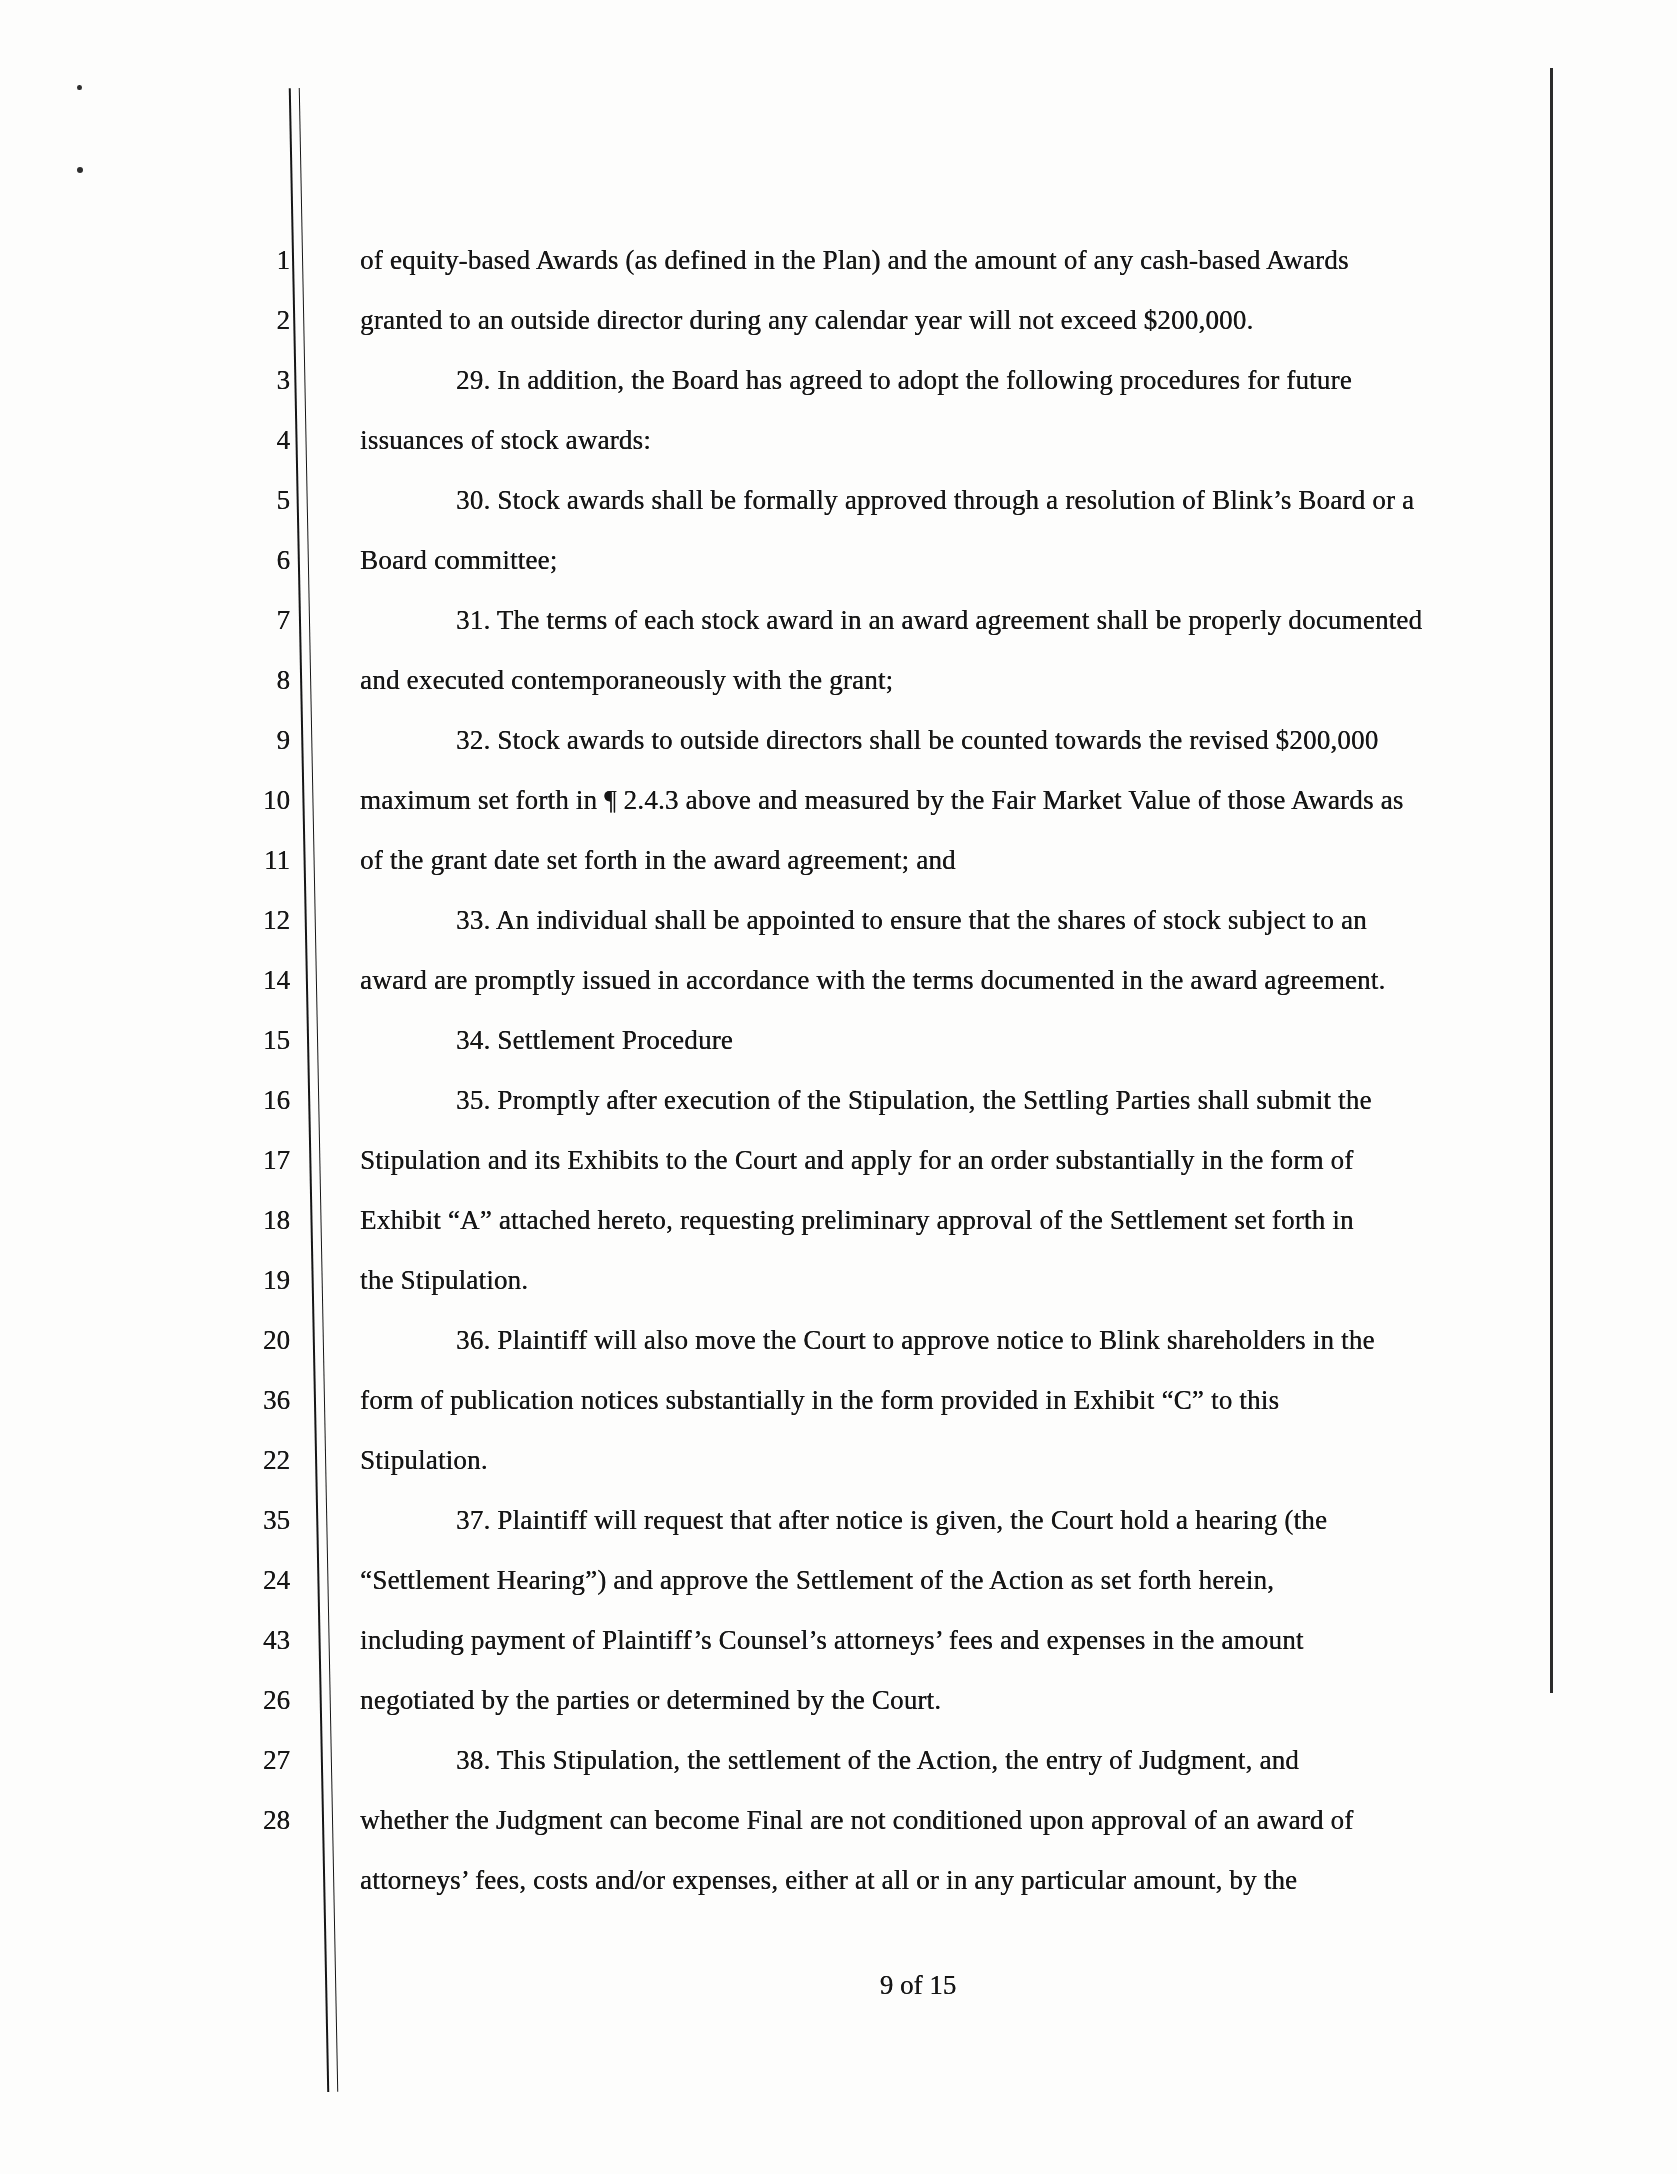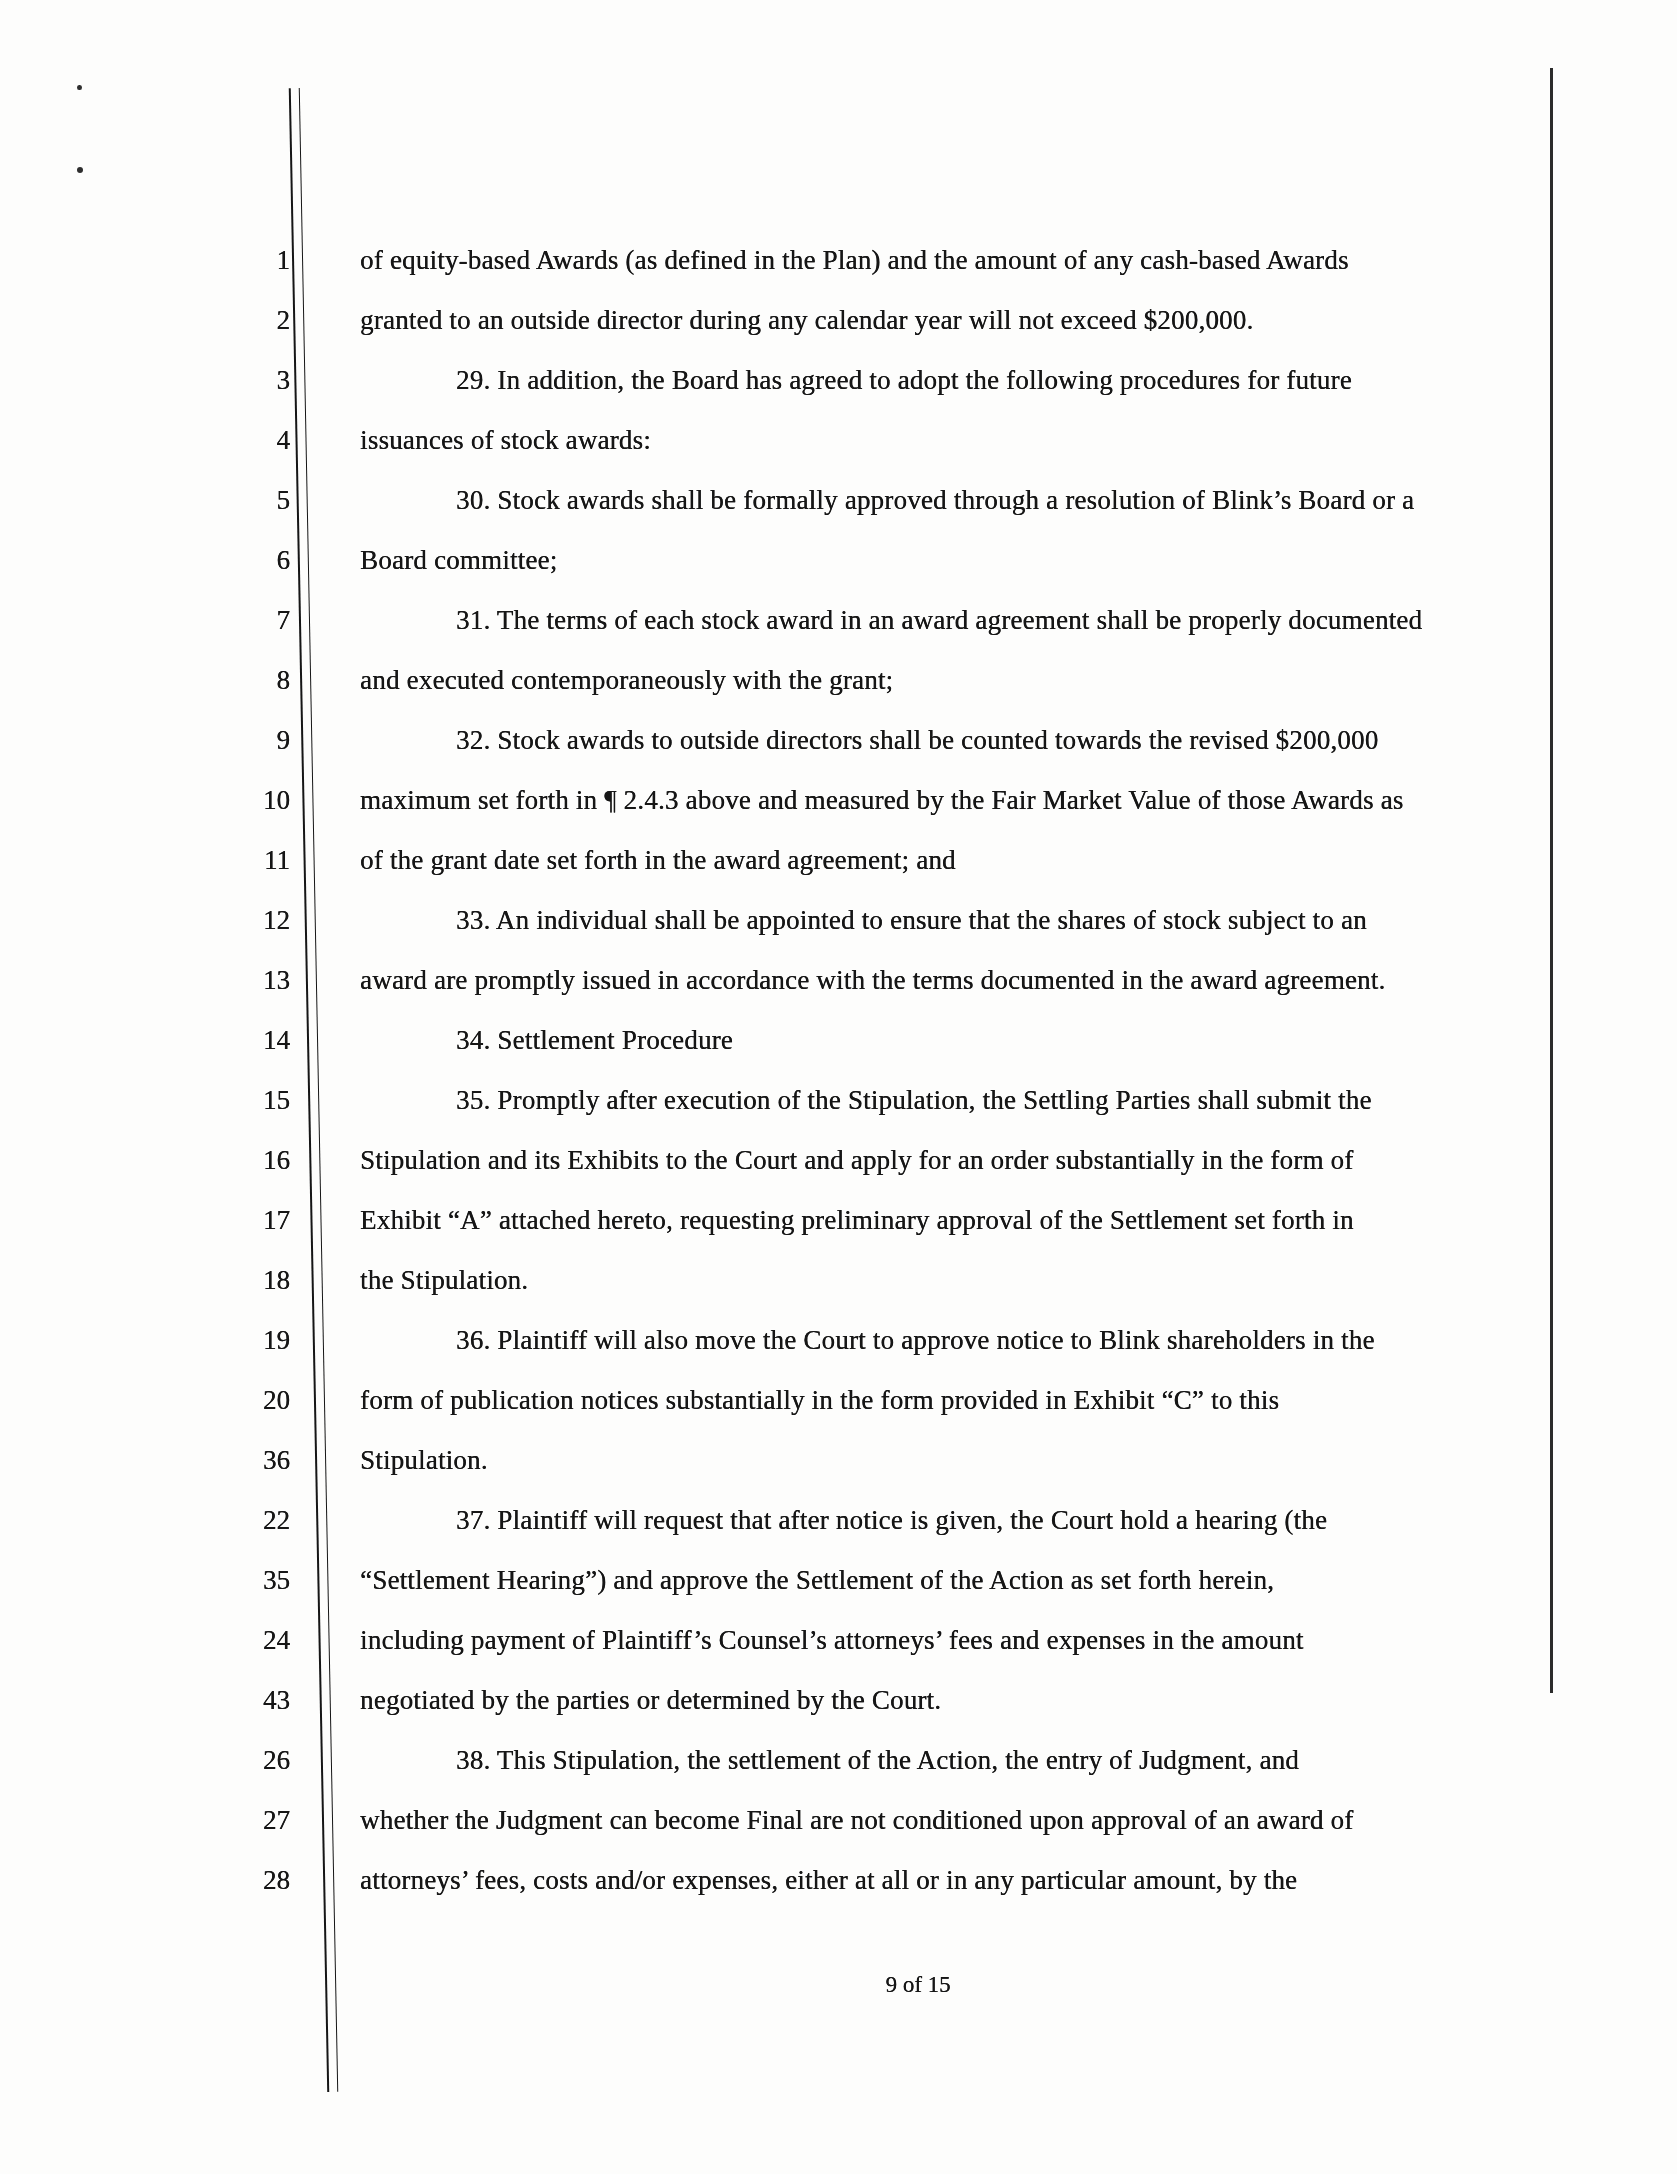--- a/index.html
+++ b/index.html
@@ -42,21 +42,21 @@
     height:60px; line-height:60px;
     font-size:27px; white-space:nowrap;
     letter-spacing:0.2px;
     text-shadow:0.3px 0 0 currentColor;
   }
   .doc-line.indent { padding-left:96px; }
   .doc-line.bold { font-weight:400; }
   .footer {
     position:absolute; left:288px; top:1955px; width:1260px;
     height:60px; line-height:60px;
-    font-size:23px; text-align:center;
+    font-size:27px; text-align:center;
     text-shadow:0.3px 0 0 currentColor;
   }
   .speck { position:absolute; background:#2e2e2e; border-radius:50%; }
   .speck.s1 { left:77px;  top:85px;  width:4.5px; height:5.4px; }
   .speck.s2 { left:77px;  top:167px; width:6.3px; height:6.3px; }
 </style>
 </head>
 <body>
 
 <div class="page">
@@ -72,21 +72,20 @@
       <div class="line-num">3</div>
       <div class="line-num">4</div>
       <div class="line-num">5</div>
       <div class="line-num">6</div>
       <div class="line-num">7</div>
       <div class="line-num">8</div>
       <div class="line-num">9</div>
       <div class="line-num">10</div>
       <div class="line-num">11</div>
       <div class="line-num">12</div>
-      <div class="line-num">13</div>
       <div class="line-num">14</div>
       <div class="line-num">15</div>
       <div class="line-num">16</div>
       <div class="line-num">17</div>
       <div class="line-num">18</div>
       <div class="line-num">19</div>
       <div class="line-num">20</div>
       <div class="line-num">36</div>
       <div class="line-num">22</div>
       <div class="line-num">35</div>

